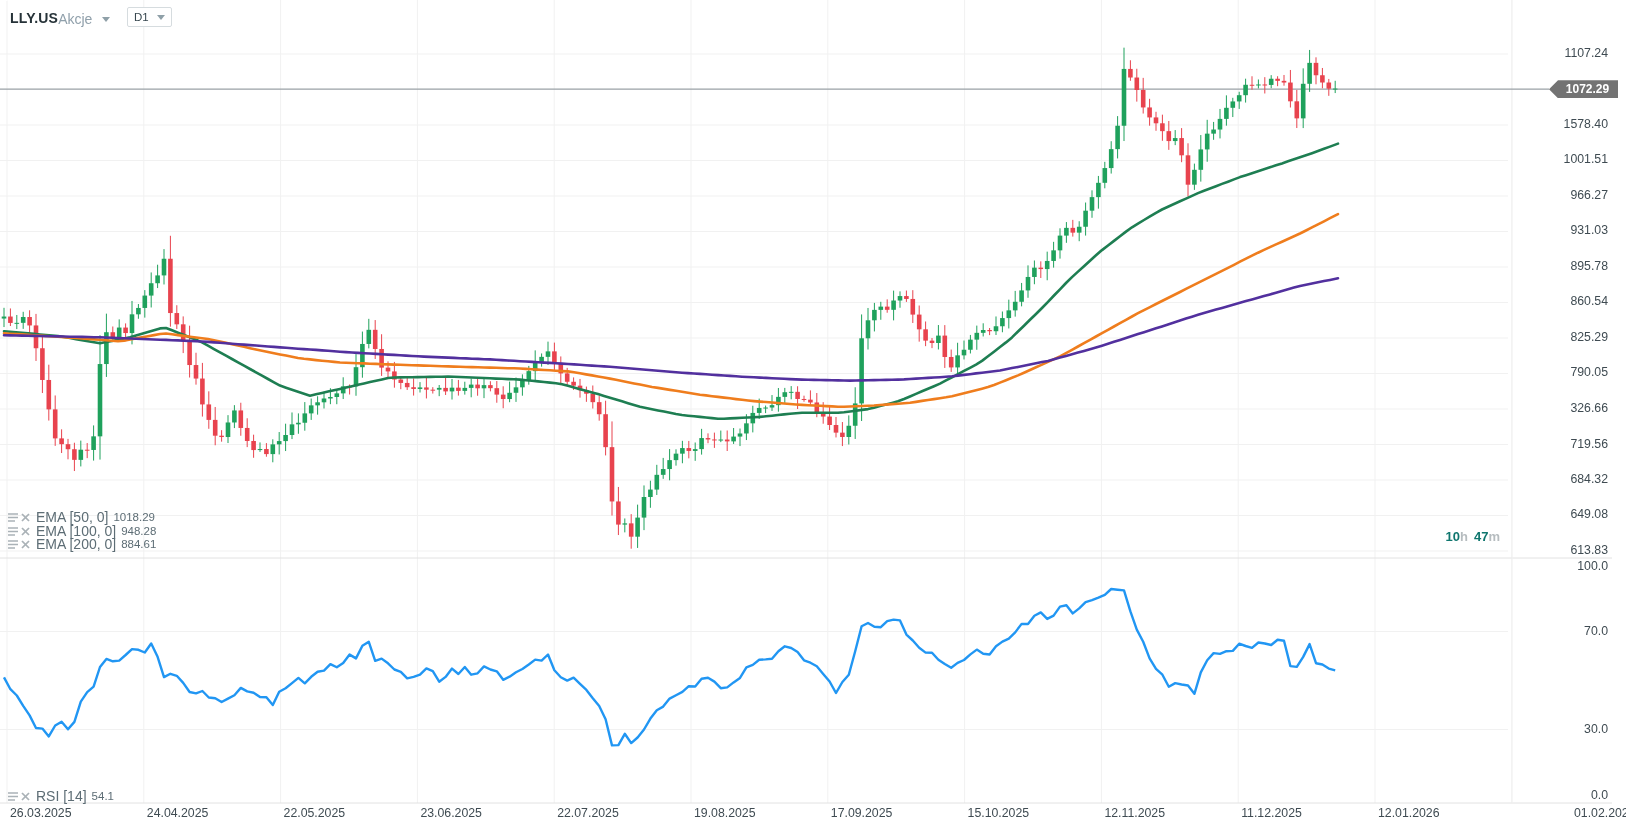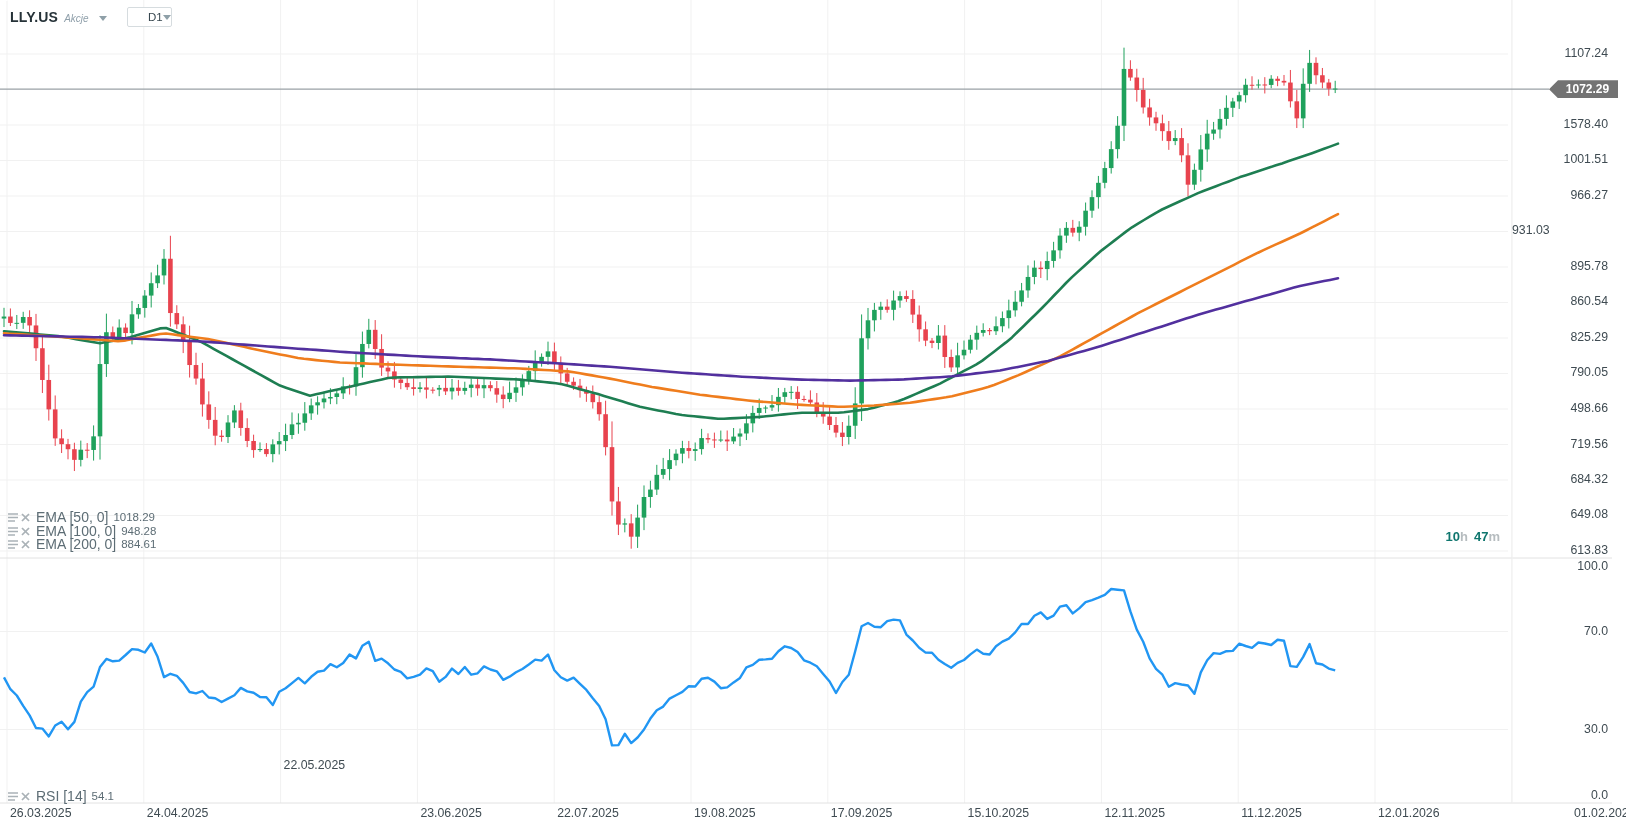--- a/index.html
+++ b/index.html
@@ -1,23 +1,23 @@
 <!DOCTYPE html>
 <html><head>
 <meta charset="utf-8">
 <style>
   html,body{margin:0;padding:0;background:#fff;}
   body{font-family:"Liberation Sans", sans-serif;}
   #stage{position:relative;width:1626px;height:831px;background:#fff;overflow:hidden;border-radius:11px;}
   #chart-svg{position:absolute;left:0;top:0;}
   .hdr{position:absolute;left:10px;top:9px;display:flex;align-items:center;}
   .sym{font-size:14px;font-weight:bold;color:#263238;letter-spacing:.2px;}
-  .mkt{font-size:10px;color:#90a0ab;margin-left:6px;margin-top:2px;font-style:italic;}
+  .mkt{font-size:14px;color:#90a0ab;margin-top:2px;}
   .caret{width:0;height:0;border-left:4.5px solid transparent;border-right:4.5px solid transparent;border-top:5px solid #8fa0a8;display:inline-block;margin-left:10px;margin-top:3px;}
-  .tfbox{position:absolute;left:127px;top:7px;width:45px;height:20px;border:1px solid #d6dcdf;border-radius:2px;background:#fff;display:flex;align-items:center;justify-content:space-between;padding:0 20px;box-sizing:border-box;cursor:pointer;}
+  .tfbox{position:absolute;left:127px;top:7px;width:45px;height:20px;border:1px solid #d6dcdf;border-radius:2px;background:#fff;display:flex;align-items:center;justify-content:space-between;padding:0 6px;box-sizing:border-box;cursor:pointer;}
   .tfbox .tftxt{font-size:11.5px;color:#37474f;}
   .tfbox .caret{margin-left:0;margin-top:1px;}
   .lg-row{position:absolute;left:8px;height:14px;display:flex;align-items:center;white-space:nowrap;}
   .lg-ic{display:inline-flex;margin-right:3px;cursor:pointer;}
   .lg-tx{font-size:14px;color:#5d6d75;margin-left:3px;}
   .lg-vl{font-size:11.5px;color:#5d6d75;margin-left:5px;}
   .axlab{position:absolute;font-size:12.3px;color:#3f4b52;white-space:nowrap;}
   #price-tag{position:absolute;left:1549px;width:69px;height:18px;line-height:18px;background:#737373;color:#fff;font-size:12px;font-weight:bold;text-align:center;padding-left:8px;box-sizing:border-box;clip-path:polygon(9px 0,100% 0,100% 100%,9px 100%,0 50%);z-index:3;}
   #countdown{position:absolute;top:529px;left:1380px;width:120px;text-align:right;font-size:13px;font-weight:bold;white-space:nowrap;}
   #countdown .num{color:#0f766e;}
@@ -584,37 +584,37 @@
 
   <div id="countdown"><span class="num">10</span><span class="unit">h</span><span class="sp"></span><span class="num">47</span><span class="unit">m</span></div>
 
   <div id="price-tag" style="top: 80.2043px;">1072.29</div>
 
   <div id="labels">
       <div class="axlab" style="left: 1512px; top: 46px; width: 96px; text-align: right;">1107.24</div>
       <div class="axlab" style="left: 1512px; top: 116.993px; width: 96px; text-align: right;">1578.40</div>
       <div class="axlab" style="left: 1512px; top: 152.499px; width: 96px; text-align: right;">1001.51</div>
       <div class="axlab" style="left: 1512px; top: 187.996px; width: 96px; text-align: right;">966.27</div>
-      <div class="axlab" style="left: 1512px; top: 223.492px; width: 96px; ">931.03</div>
+      <div class="axlab" style="left: 1512px; top: 223.492px; width: 96px; text-align: right;">931.03</div>
       <div class="axlab" style="left: 1512px; top: 258.999px; width: 96px; text-align: right;">895.78</div>
       <div class="axlab" style="left: 1512px; top: 294.495px; width: 96px; text-align: right;">860.54</div>
       <div class="axlab" style="left: 1512px; top: 330.001px; width: 96px; text-align: right;">825.29</div>
       <div class="axlab" style="left: 1512px; top: 365.498px; width: 96px; text-align: right;">790.05</div>
-      <div class="axlab" style="left: 1512px; top: 400.994px; width: 96px; text-align: right;">498.66</div>
+      <div class="axlab" style="left: 1512px; top: 400.994px; width: 96px; text-align: right;">326.66</div>
       <div class="axlab" style="left: 1512px; top: 436.501px; width: 96px; text-align: right;">719.56</div>
       <div class="axlab" style="left: 1512px; top: 471.997px; width: 96px; text-align: right;">684.32</div>
       <div class="axlab" style="left: 1512px; top: 507.494px; width: 96px; text-align: right;">649.08</div>
       <div class="axlab" style="left: 1512px; top: 543px; width: 96px; text-align: right;">613.83</div>
       <div class="axlab" style="left: 1512px; top: 559px; width: 96px; text-align: right;">100.0</div>
       <div class="axlab" style="left: 1512px; top: 623.5px; width: 96px; text-align: right;">70.0</div>
       <div class="axlab" style="left: 1512px; top: 721.5px; width: 96px; text-align: right;">30.0</div>
       <div class="axlab" style="left: 1512px; top: 788px; width: 96px; text-align: right;">0.0</div>
       <div class="axlab" style="left: 10px; top: 806px;">26.03.2025</div>
       <div class="axlab" style="left: 146.8px; top: 806px;">24.04.2025</div>
-      <div class="axlab" style="left: 283.6px; top: 758px;">22.05.2025</div>
+      <div class="axlab" style="left: 283.6px; top: 806px;">22.05.2025</div>
       <div class="axlab" style="left: 420.4px; top: 806px;">23.06.2025</div>
       <div class="axlab" style="left: 557.2px; top: 806px;">22.07.2025</div>
       <div class="axlab" style="left: 694px; top: 806px;">19.08.2025</div>
       <div class="axlab" style="left: 830.8px; top: 806px;">17.09.2025</div>
       <div class="axlab" style="left: 967.6px; top: 806px;">15.10.2025</div>
       <div class="axlab" style="left: 1104.4px; top: 806px;">12.11.2025</div>
       <div class="axlab" style="left: 1241.2px; top: 806px;">11.12.2025</div>
       <div class="axlab" style="left: 1378px; top: 806px;">12.01.2026</div>
       <div class="axlab" style="left: 1574px; top: 806px;">01.02.2026</div>
     </div>

